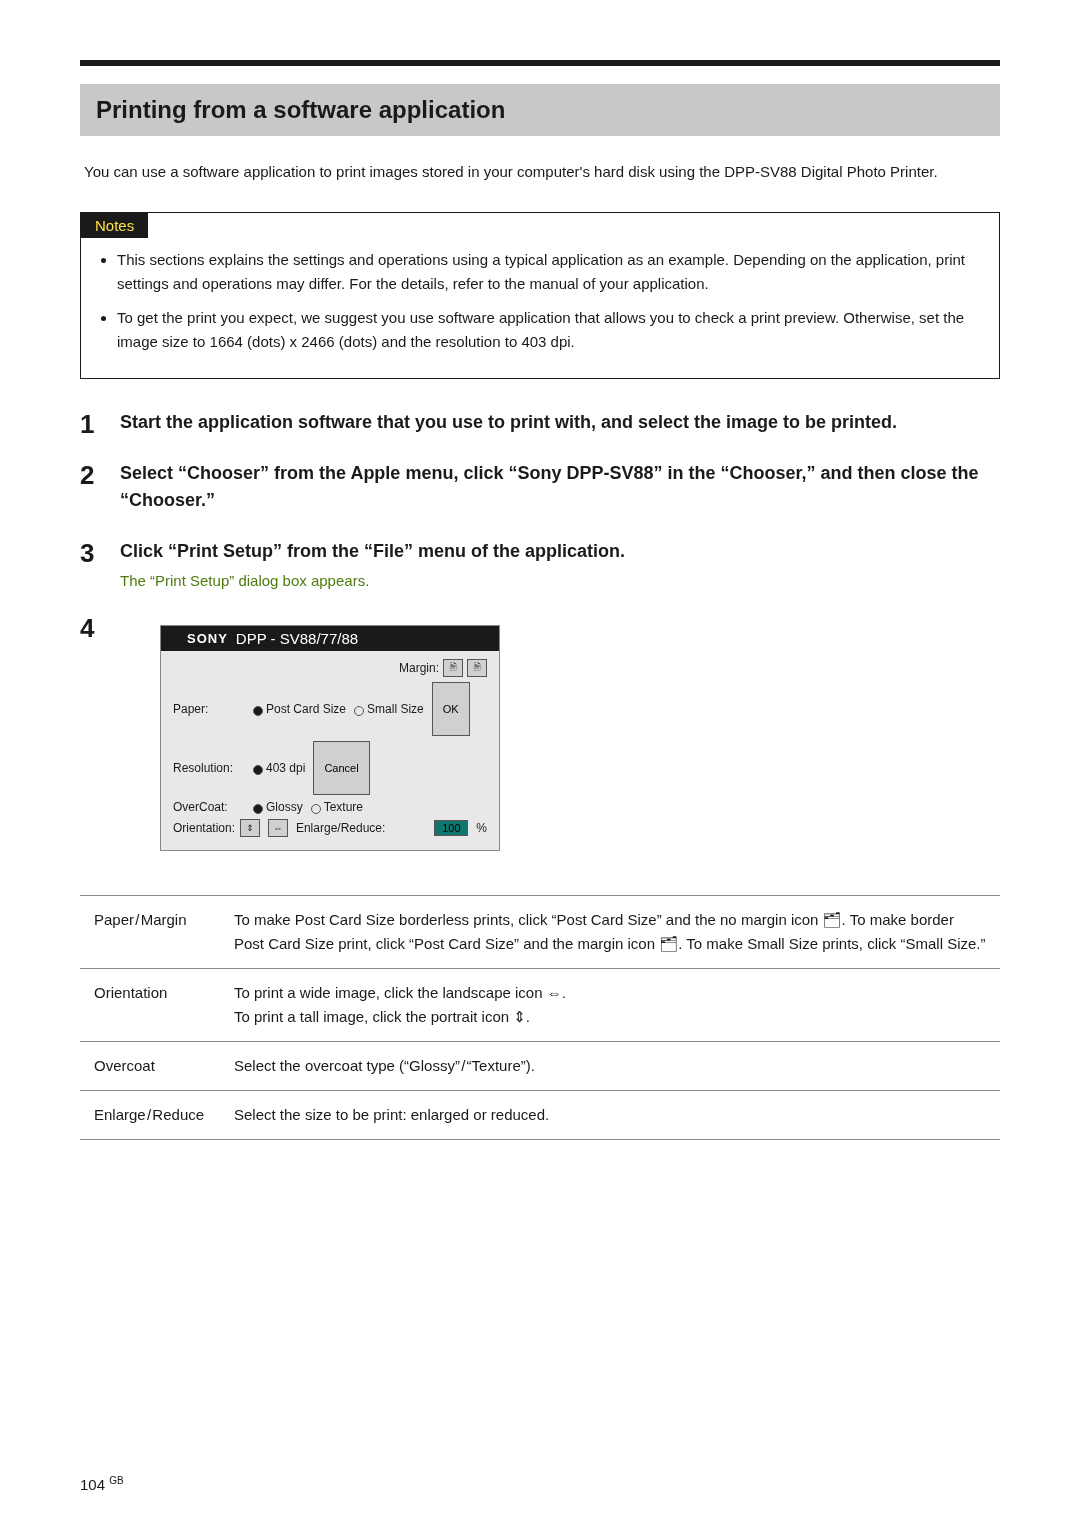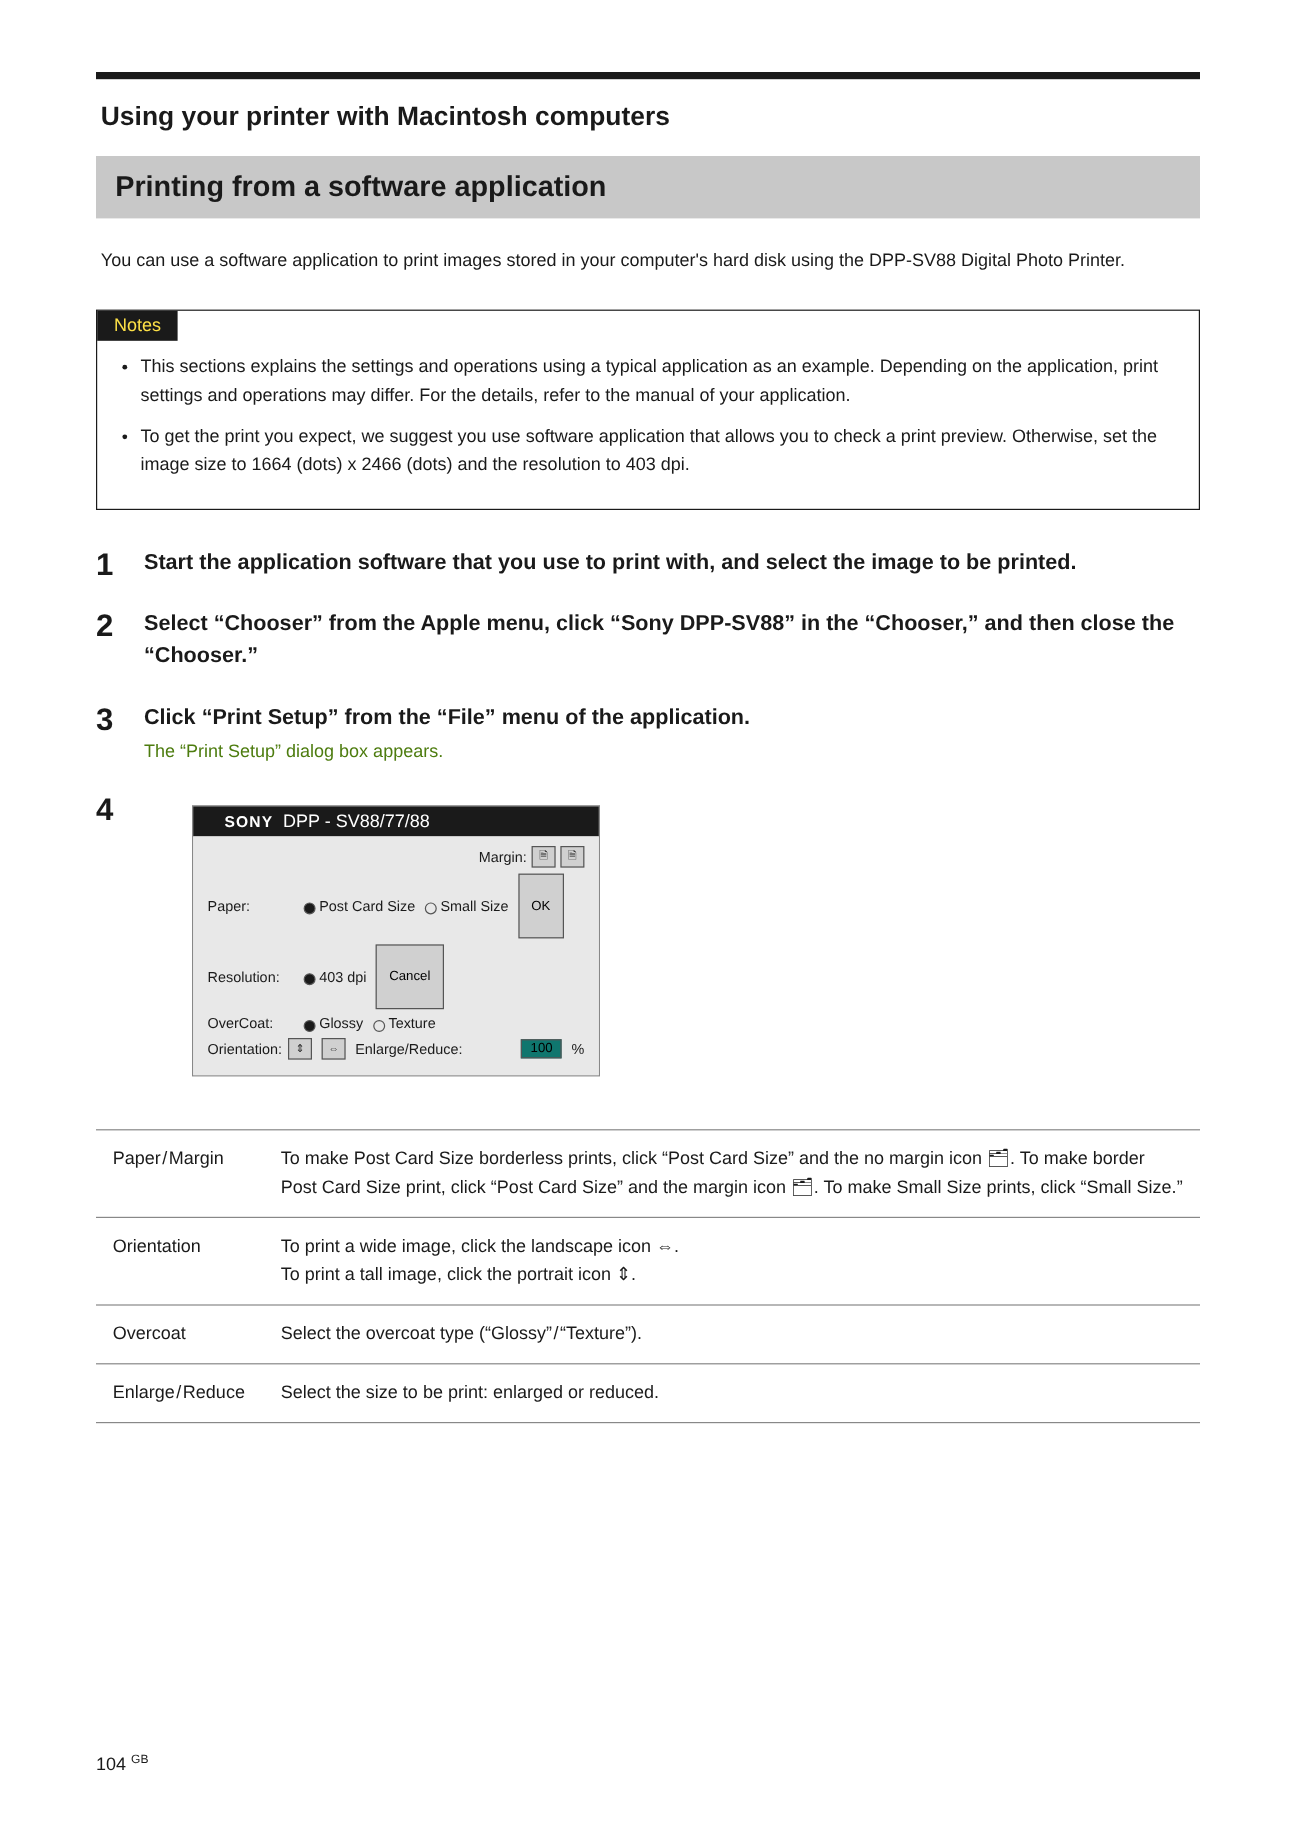--- a/index.html
+++ b/index.html
@@ -265,38 +265,37 @@
       color: #1a1a1a;
     }
 
     .settings-table tr:last-child td {
       border-bottom: 1px solid #888;
     }
 
     
     .page-number {
       position: absolute;
-      bottom: 50px;
+      bottom: 36px;
       left: 80px;
       font-size: 15px;
       color: #1a1a1a;
     }
 
     .page-number sup {
       font-size: 10px;
     }
   </style>
 </head>
 <body>
 
 <div class="page">
 
   <div class="top-bar"></div>
 
-  <div class="section-title">Using your printer with Macintosh computers</div>
 
   <div class="section-heading">Printing from a software application</div>
 
   <p class="intro-text">You can use a software application to print images stored in your computer's hard disk using the DPP-SV88 Digital Photo Printer.</p>
 
   <div class="notes-box">
     <div class="notes-header">Notes</div>
     <div class="notes-content">
       <ul>
         <li>This sections explains the settings and operations using a typical application as an example.  Depending on the application, print settings and operations may differ.  For the details, refer to the manual of your application.</li>

